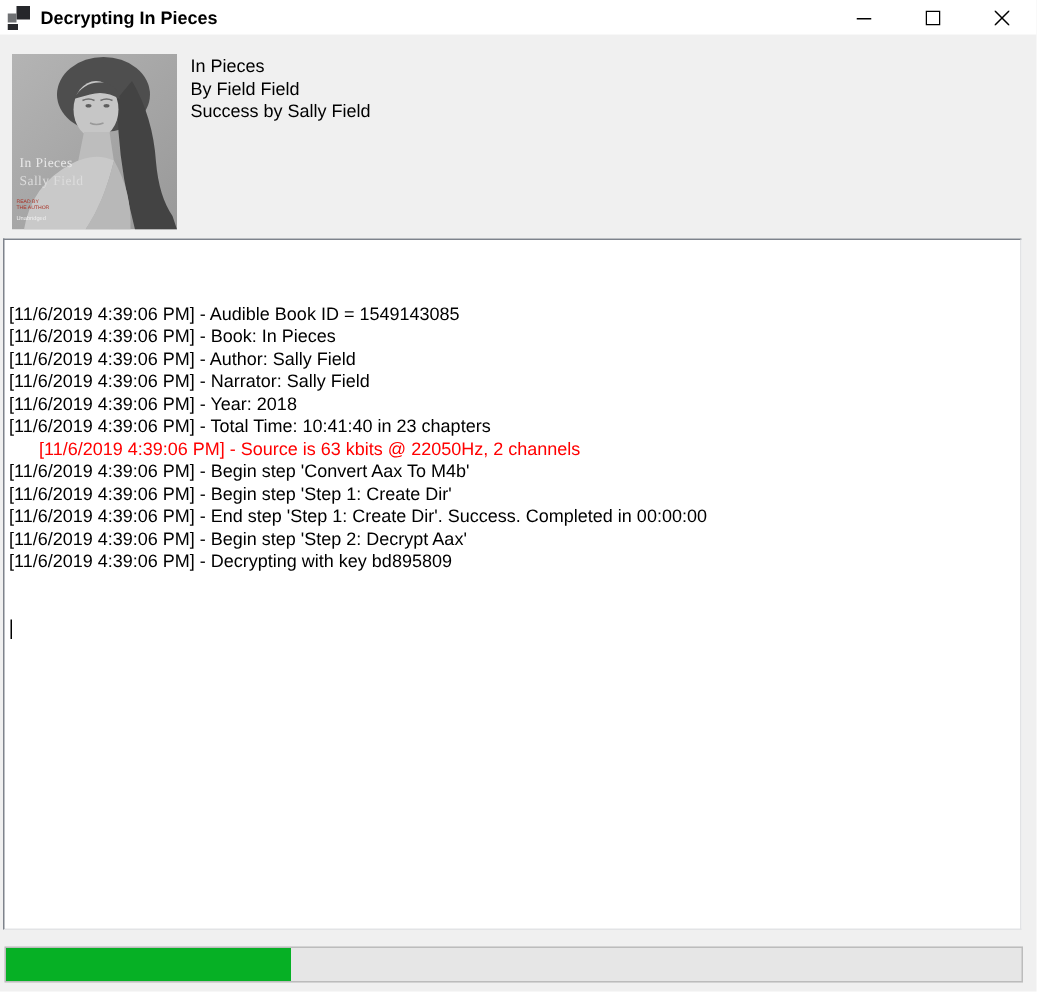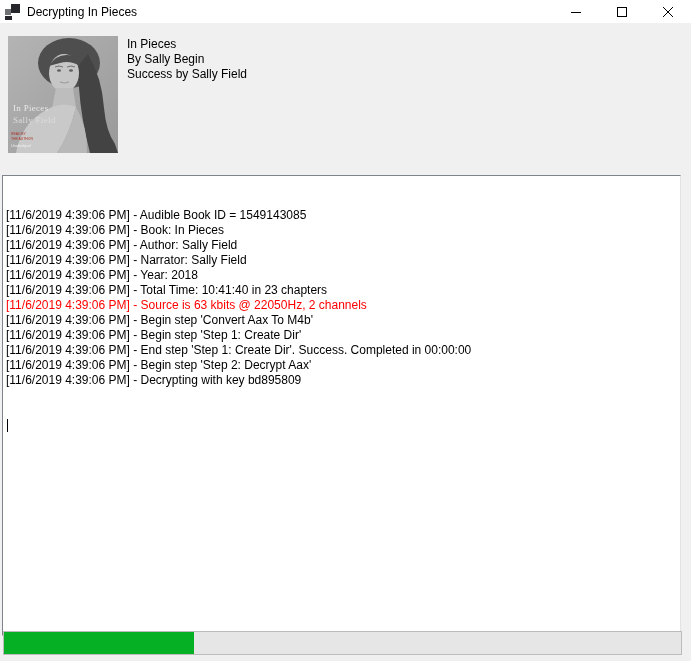--- a/index.html
+++ b/index.html
@@ -17,20 +17,21 @@
     overflow: hidden;
   }
 
   
   .titlebar {
     height: 23px;
     background: var(--titlebar-bg);
     display: flex;
     align-items: center;
     position: relative;
+    font-weight: bold;
   }
   .app-icon { margin-left: 5px; width: 16px; height: 16px; flex: 0 0 auto; }
   .title-text {
     margin-left: 6px;
     font-size: 12px;
     color: #000;
     white-space: nowrap;
   }
   .caption-buttons {
     position: absolute;
@@ -56,34 +57,34 @@
     position: absolute;
     left: 127px; top: 37px;
     font-size: 12px;
     line-height: 15px;
     color: #000;
   }
 
   
   .logbox {
     position: absolute;
-    left: 2px; top: 175px;
+    left: 2px; top: 159px;
     width: 679px; height: 461px;
     background: #FFFFFF;
     border: 1px solid;
     border-color: #7E838C #E2E3E5 #E2E3E5 #7E838C;
-    padding: 2px 3px;
+    padding: 12px 3px;
     font-size: 12px;
     line-height: 15px;
     overflow: hidden;
     white-space: pre;
     cursor: text;
   }
   .log-line { color: #000; }
-  .log-line.error { color: var(--error-color); }
+  .log-line.error { color: var(--error-color); margin-left: 20px; }
   .caret {
     width: 0; height: 13px;
     border-left: 1px solid #000;
     margin-left: 1px;
     margin-top: 1px;
   }
 
   
   .progress-bar {
     position: absolute;
@@ -158,21 +159,21 @@
     <text x="5" y="75" font-family="Liberation Serif, serif" font-size="9" fill="#E8E8E8" letter-spacing="0.3">In Pieces</text>
     <text x="5" y="87" font-family="Liberation Serif, serif" font-size="9" fill="#DCDCDC" letter-spacing="0.3">Sally Field</text>
     <text x="3" y="99" font-family="Liberation Sans, sans-serif" font-size="3.4" fill="#A93226">READ BY</text>
     <text x="3" y="103.5" font-family="Liberation Sans, sans-serif" font-size="3.4" fill="#A93226">THE AUTHOR</text>
     <text x="3" y="110.5" font-family="Liberation Sans, sans-serif" font-size="3.8" fill="#F0F0F0">Unabridged</text>
   </svg>
 </div>
 
 <div class="book-info">
   <div>In Pieces</div>
-  <div>By Sally Begin</div>
+  <div>By Field Field</div>
   <div>Success by Sally Field</div>
 </div>
 
 <div class="logbox">
   <div><div class="log-line">[11/6/2019 4:39:06 PM] - Audible Book ID = 1549143085</div><div class="log-line">[11/6/2019 4:39:06 PM] - Book: In Pieces</div><div class="log-line">[11/6/2019 4:39:06 PM] - Author: Sally Field</div><div class="log-line">[11/6/2019 4:39:06 PM] - Narrator: Sally Field</div><div class="log-line">[11/6/2019 4:39:06 PM] - Year: 2018</div><div class="log-line">[11/6/2019 4:39:06 PM] - Total Time: 10:41:40 in 23 chapters</div><div class="log-line error">[11/6/2019 4:39:06 PM] - Source is 63 kbits @ 22050Hz, 2 channels</div><div class="log-line">[11/6/2019 4:39:06 PM] - Begin step 'Convert Aax To M4b'</div><div class="log-line">[11/6/2019 4:39:06 PM] - Begin step 'Step 1: Create Dir'</div><div class="log-line">[11/6/2019 4:39:06 PM] - End step 'Step 1: Create Dir'. Success. Completed in 00:00:00</div><div class="log-line">[11/6/2019 4:39:06 PM] - Begin step 'Step 2: Decrypt Aax'</div><div class="log-line">[11/6/2019 4:39:06 PM] - Decrypting with key bd895809</div></div>
   <div class="caret"></div>
 </div>
 
 <div class="progress-bar" style="background: rgb(230, 230, 230); border-color: rgb(188, 188, 188);">
   <div class="progress-fill" style="width: 28%; background: rgb(6, 176, 37);"></div>

